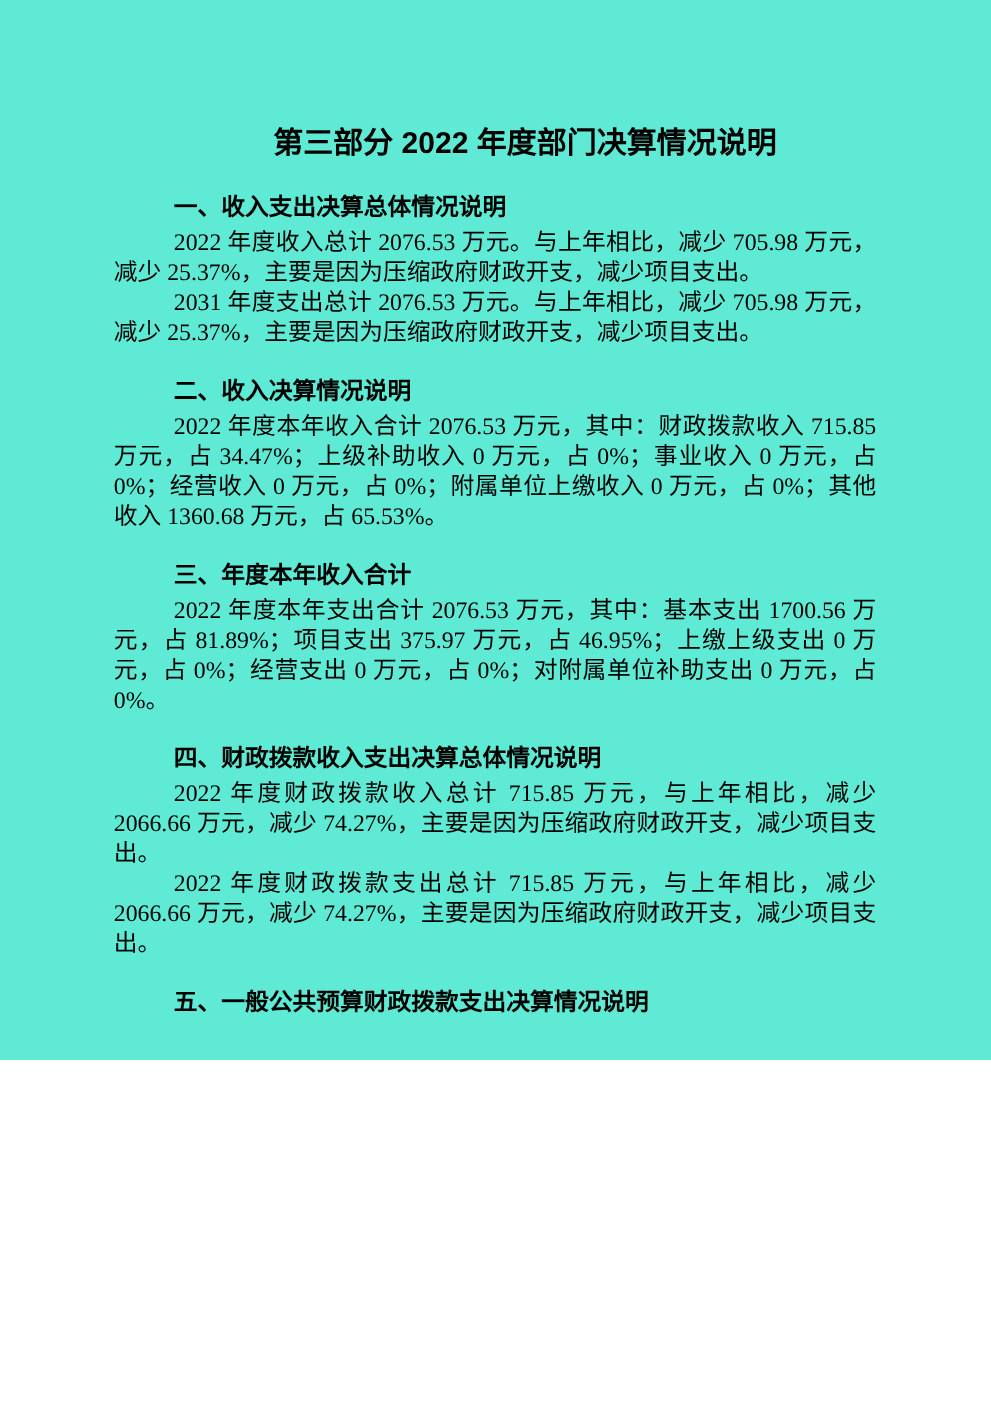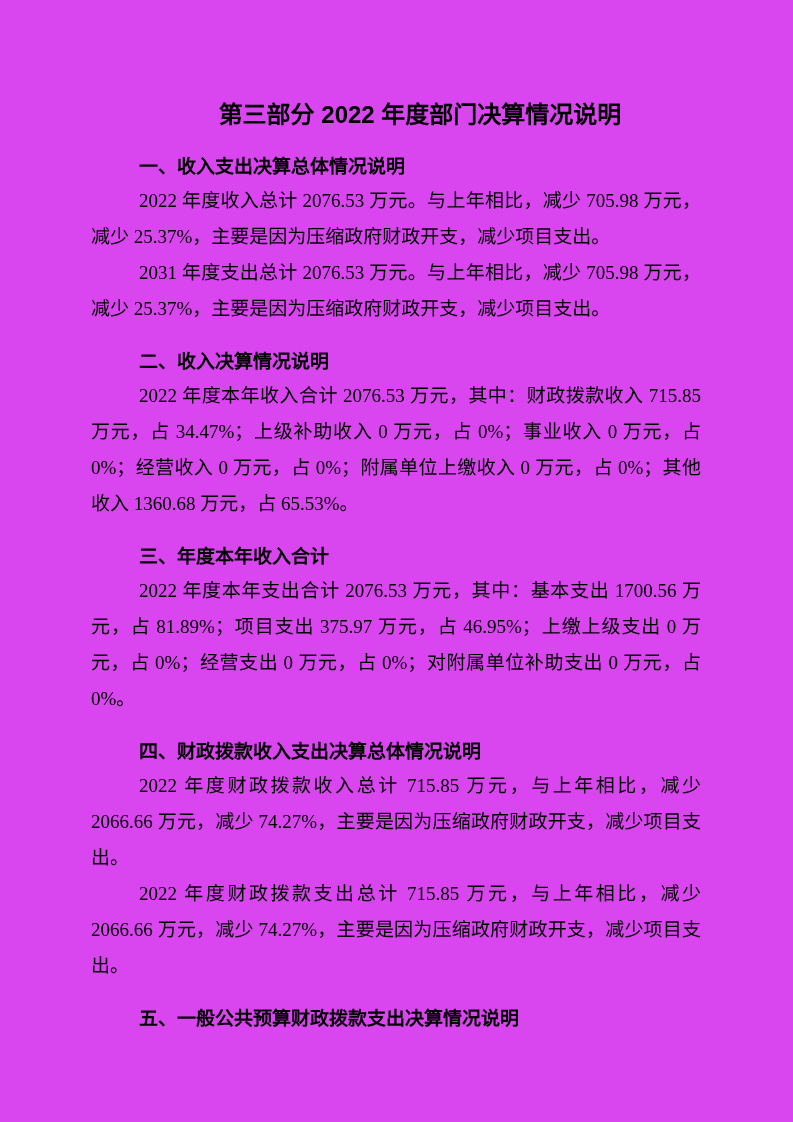--- a/index.html
+++ b/index.html
@@ -7,22 +7,22 @@
   body {
     width: 793px;
     height: 1122px;
     overflow: hidden;
     font-family: "Liberation Serif", "DejaVu Serif", serif;
     color: #000000;
   }
   .page {
     position: relative;
     width: 793px;
-    height: 1122px;
-    background: #d946ef;
+    height: 848px;
+    background: #5eead4;
     padding: 98px 92px 0 91px;
   }
   .doc-title {
     font-family: "Liberation Sans", "DejaVu Sans", sans-serif;
     font-weight: bold;
     font-size: 24px;
     line-height: 34px;
     text-align: center;
     text-indent: 48px; 
     margin-bottom: 8px;
@@ -35,21 +35,21 @@
     line-height: 33px;
     margin-top: 18px;
     padding-left: 48px;
     white-space: nowrap;
   }
   .sec-heading.sub {
     padding-left: 44px;
   }
   .para {
     font-size: 19px;
-    line-height: 36px;
+    line-height: 24px;
     text-align: justify;
     text-justify: inter-character;
     text-indent: 48px;
     word-break: normal;
   }
 </style>
 </head>
 <body>
 
 <div class="page">

